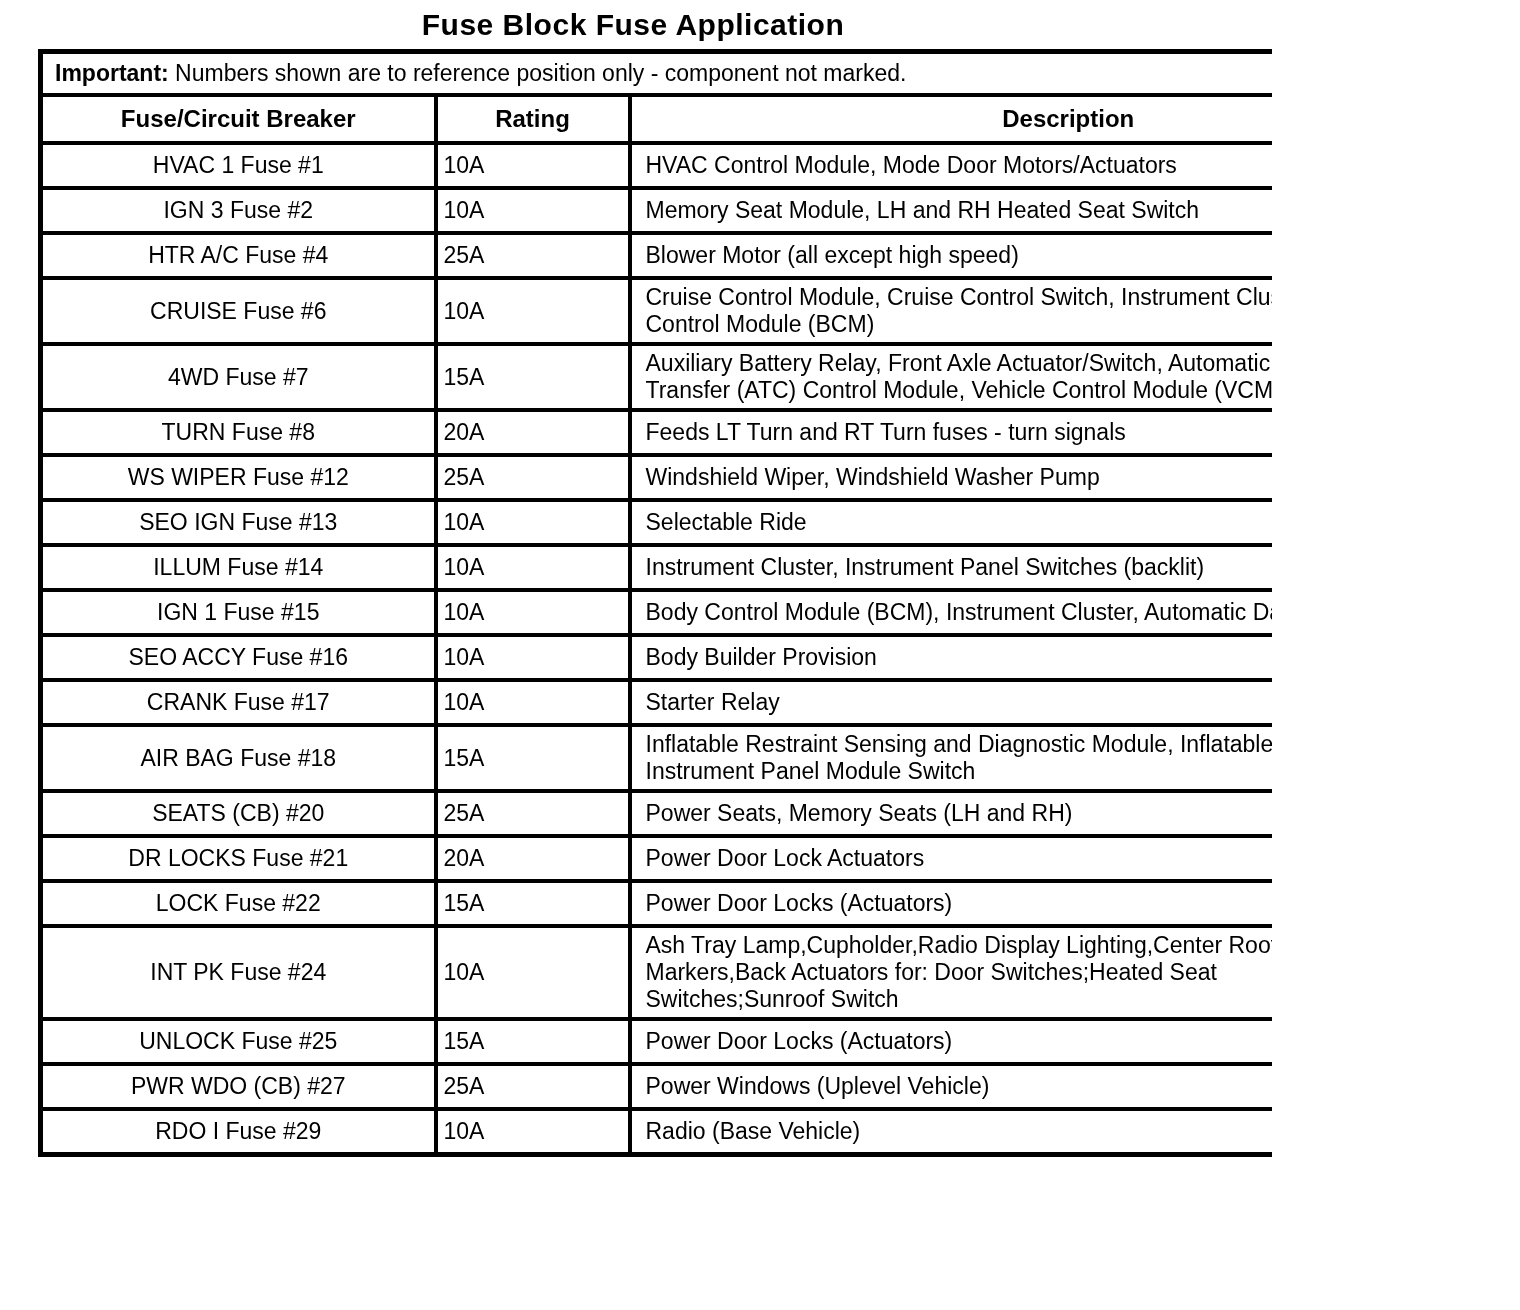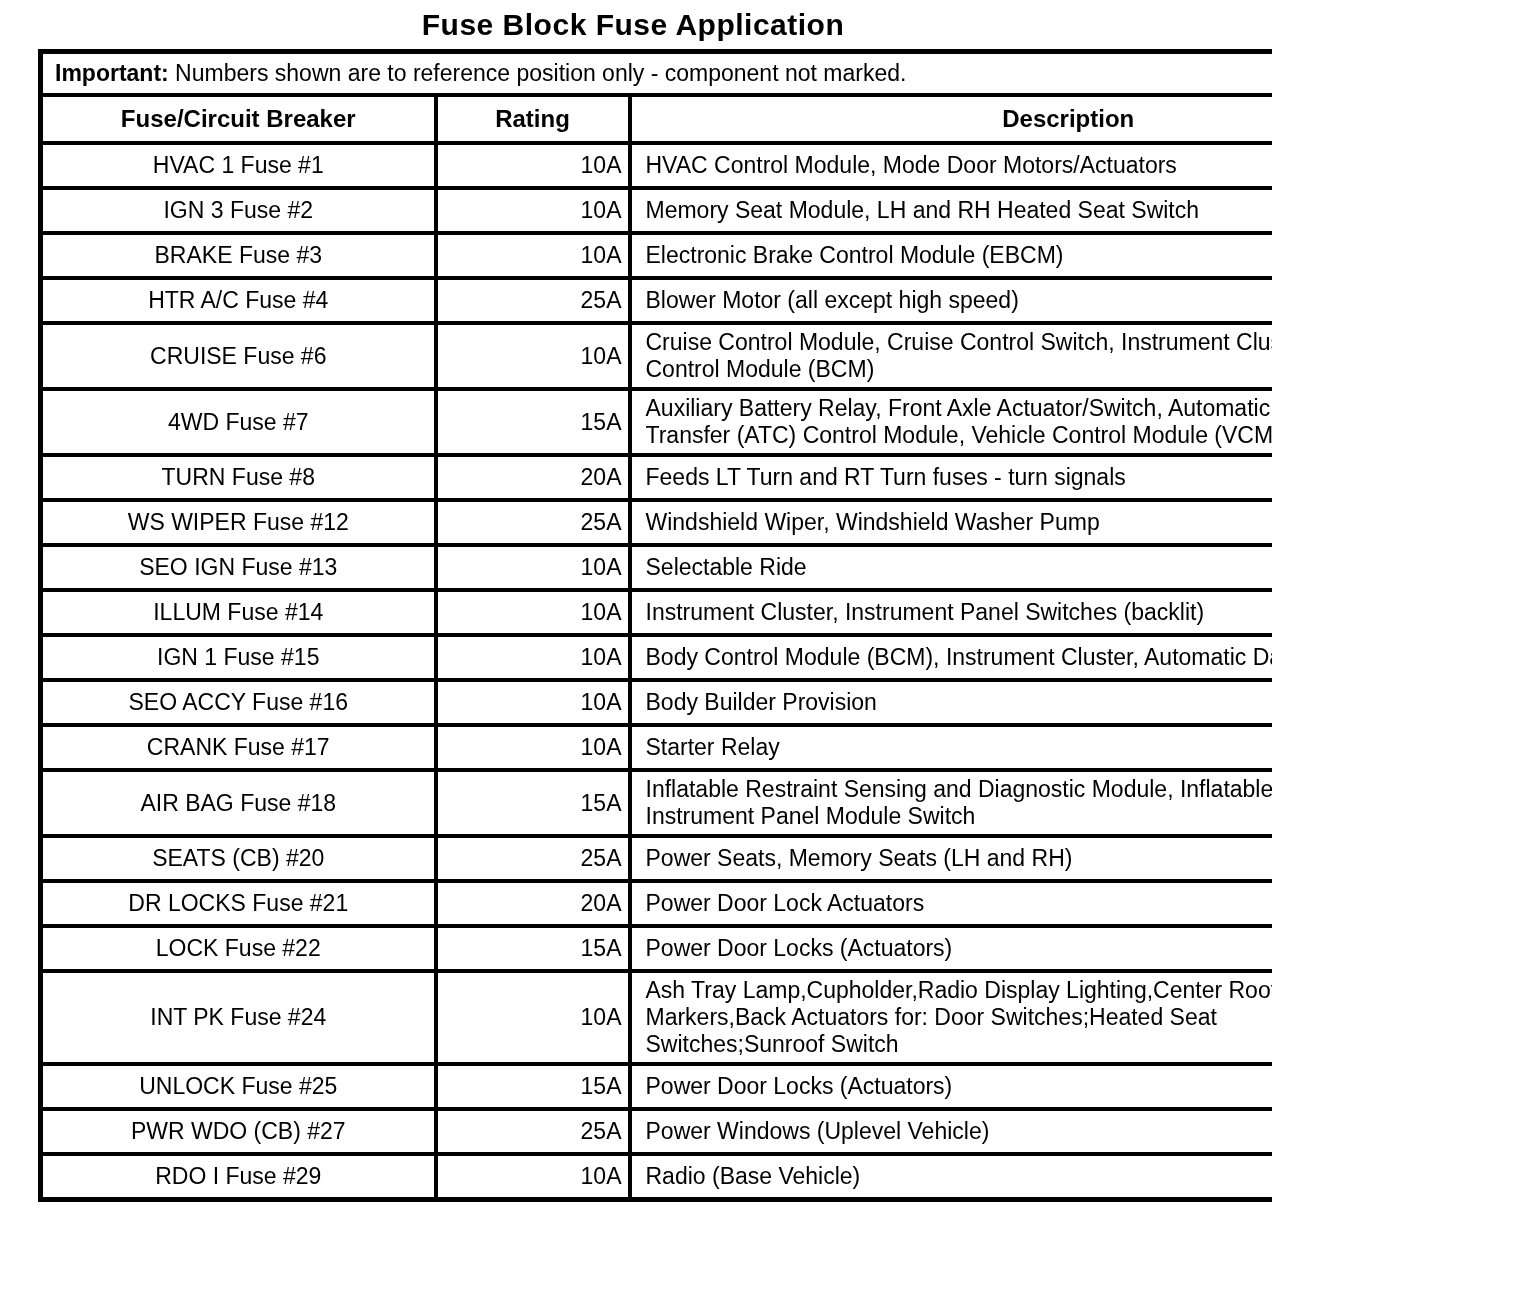--- a/index.html
+++ b/index.html
@@ -52,21 +52,21 @@
     vertical-align: middle;
   }
   col.c-fuse   { width: 395px; }
   col.c-rating { width: 194px; }
   col.c-desc   { width: 878px; }
   td.col-fuse {
     text-align: center;
     height: 33px;
   }
   td.col-rating {
-    text-align: right;
+    text-align: left;
   }
   td.col-desc {
     text-align: left;
     padding-left: 14px;
     padding-right: 10px;
     white-space: pre-line;
   }
   td.note-cell {
     text-align: left;
     padding-left: 12px;
@@ -106,25 +106,20 @@
           <td class="col-fuse">HVAC 1 Fuse #1</td>
           <td class="col-rating">10A</td>
           <td class="col-desc">HVAC Control Module, Mode Door Motors/Actuators</td>
         </tr>
         <tr>
           <td class="col-fuse">IGN 3 Fuse #2</td>
           <td class="col-rating">10A</td>
           <td class="col-desc">Memory Seat Module, LH and RH Heated Seat Switch</td>
         </tr>
         <tr>
-          <td class="col-fuse">BRAKE Fuse #3</td>
-          <td class="col-rating">10A</td>
-          <td class="col-desc">Electronic Brake Control Module (EBCM)</td>
-        </tr>
-        <tr>
           <td class="col-fuse">HTR A/C Fuse #4</td>
           <td class="col-rating">25A</td>
           <td class="col-desc">Blower Motor (all except high speed)</td>
         </tr>
         <tr>
           <td class="col-fuse">CRUISE Fuse #6</td>
           <td class="col-rating">10A</td>
           <td class="col-desc">Cruise Control Module, Cruise Control Switch, Instrument Cluster, Body
 Control Module (BCM)</td>
         </tr>

